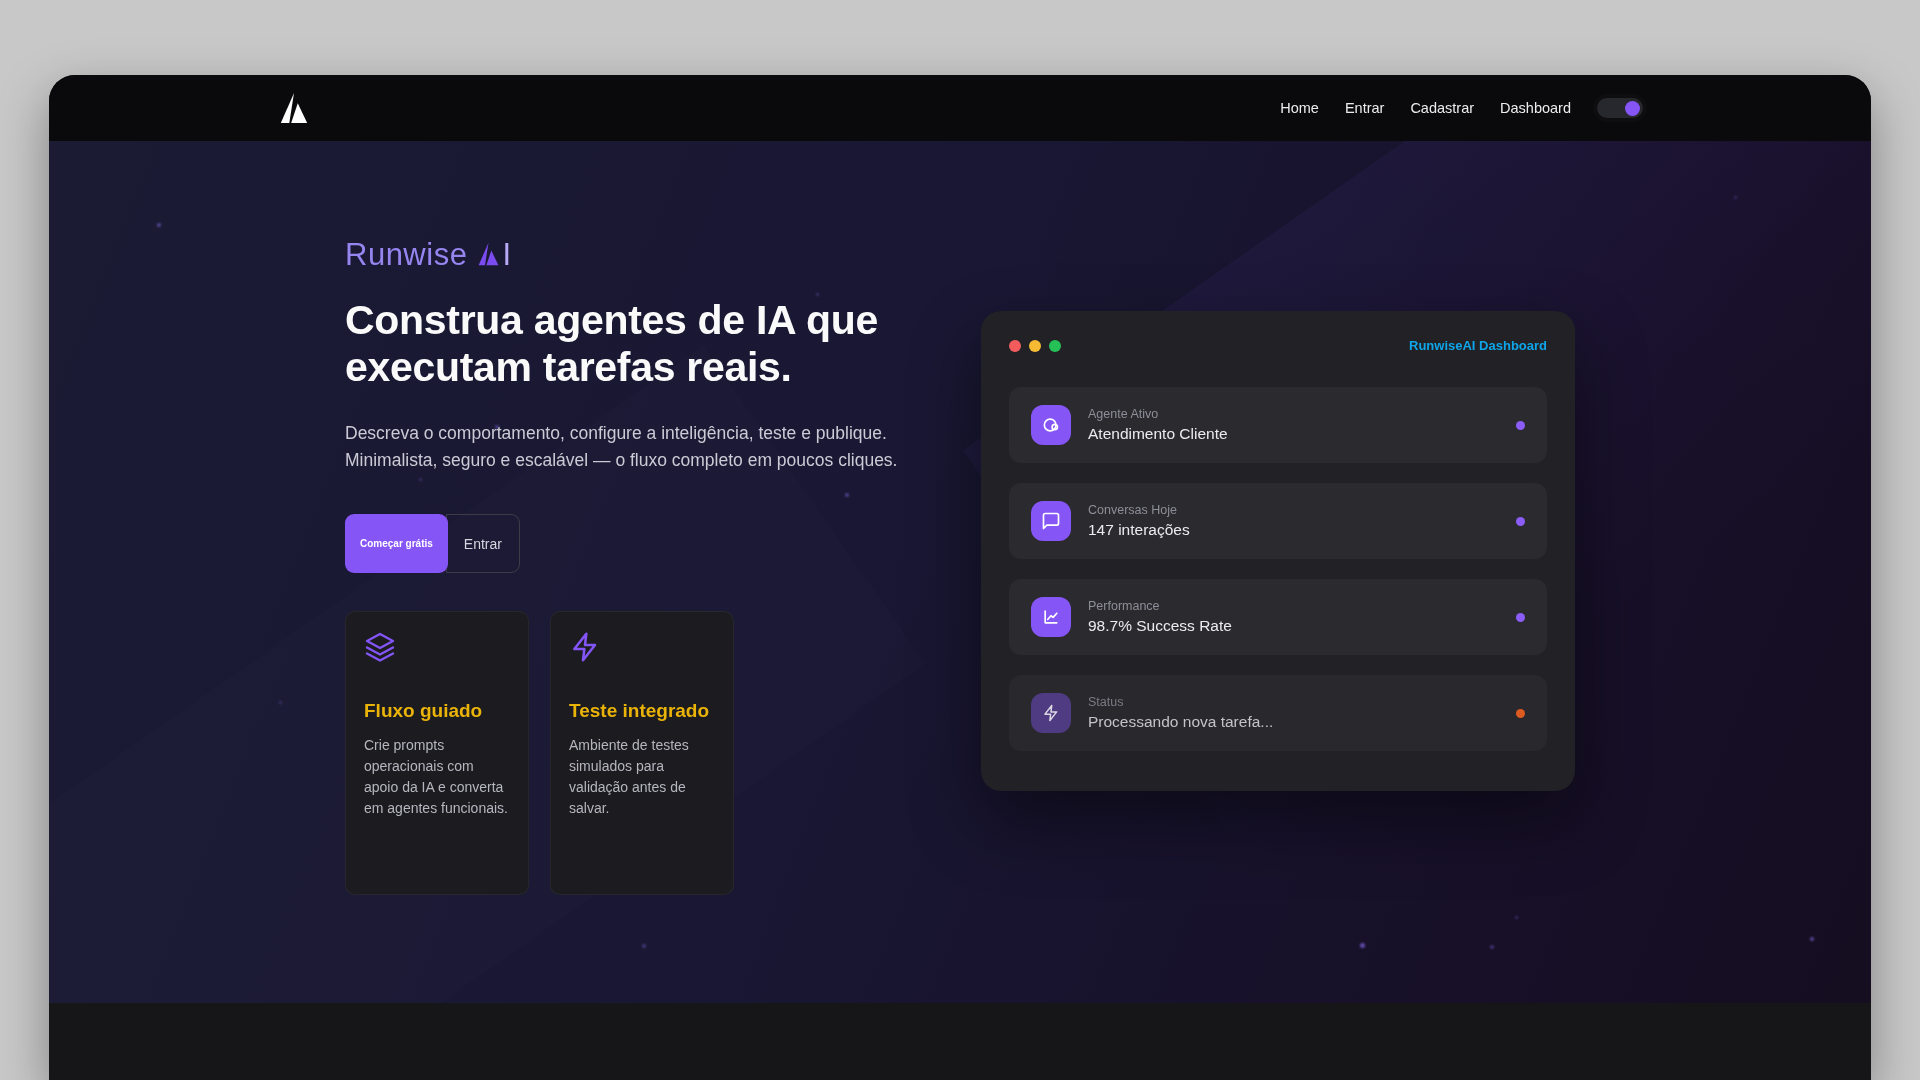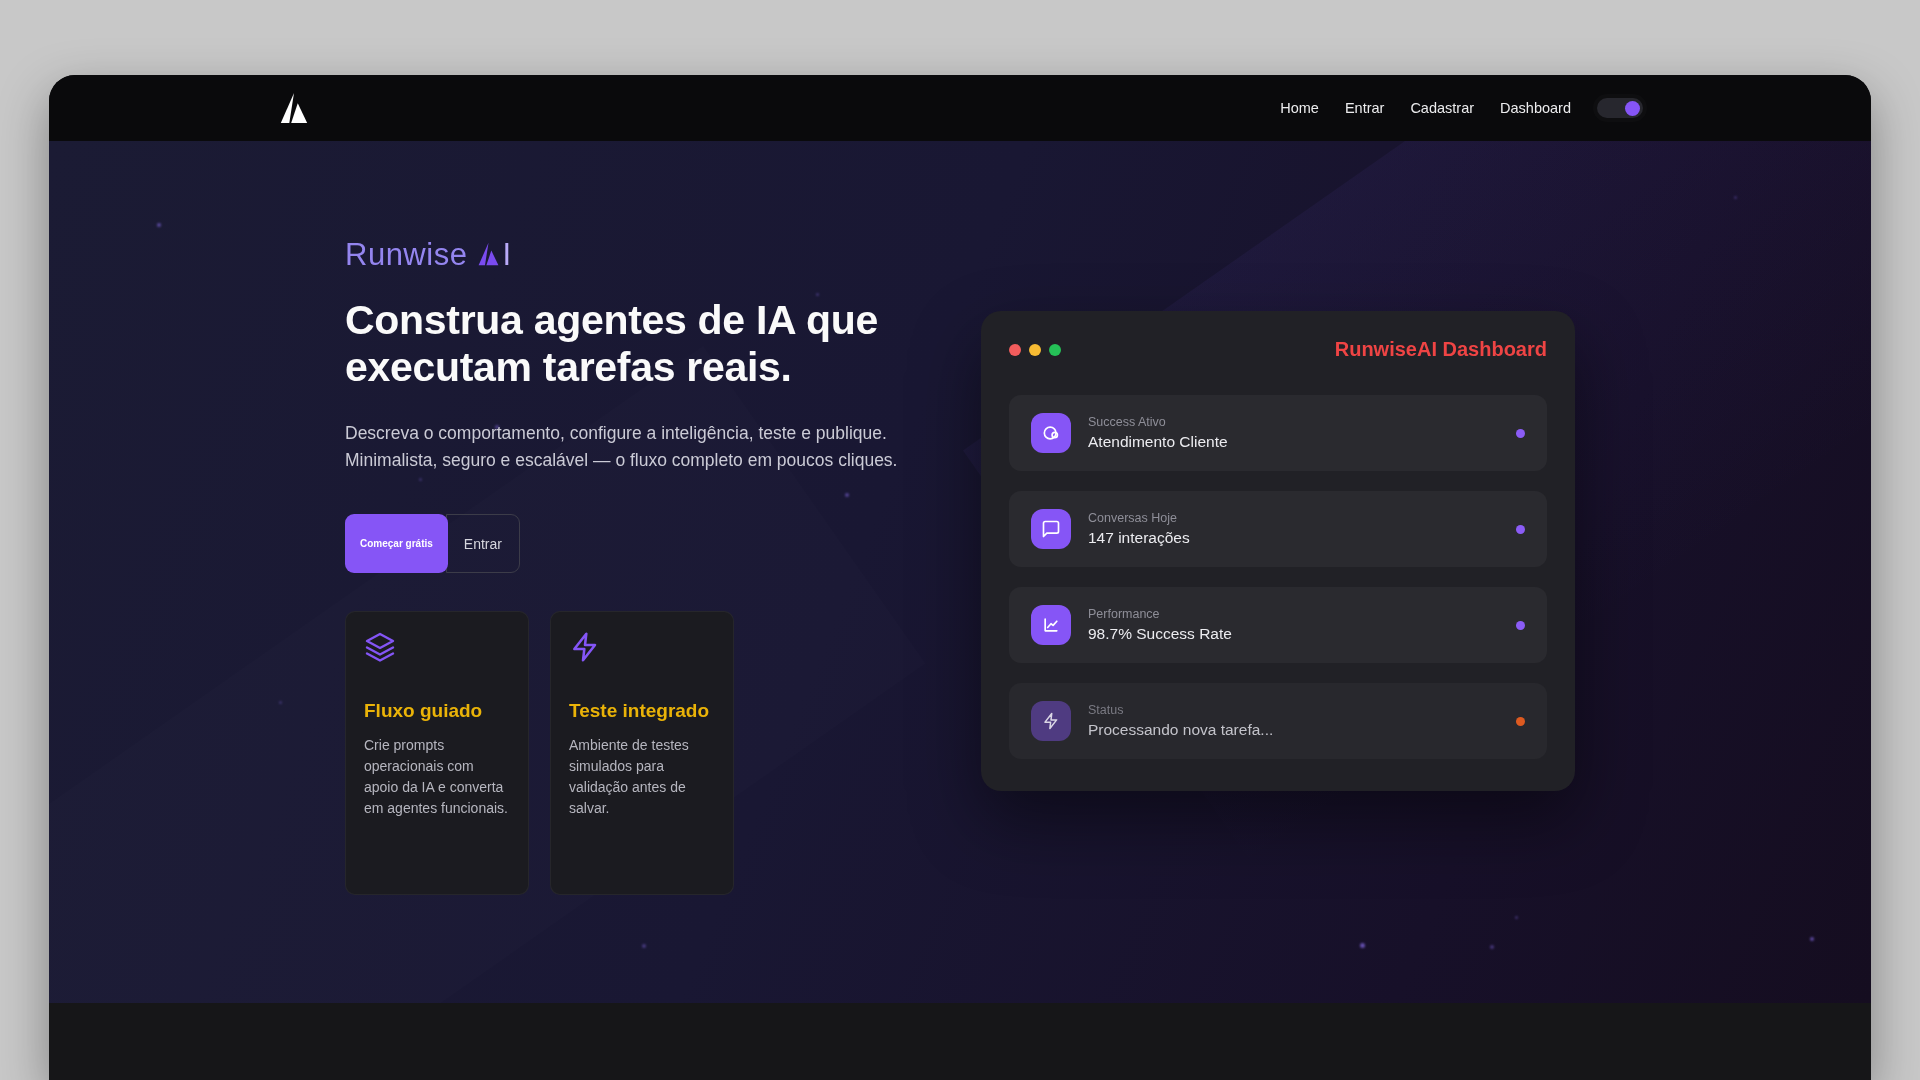--- a/index.html
+++ b/index.html
@@ -76,21 +76,21 @@
     width:594px;height:480px;box-sizing:border-box;margin-top:76px;padding:27px 28px;
     background:#212126;border-radius:20px;
     box-shadow:0 30px 70px rgba(0,0,0,.45);
   }
   .dash-header{display:flex;align-items:center;justify-content:space-between;}
   .lights{display:flex;gap:8px;}
   .light{width:12px;height:12px;border-radius:50%;}
   .light-red{background:#f25c5c;}
   .light-yellow{background:#f7bb33;}
   .light-green{background:#25c157;}
-  .dash-title{font-size:20px;font-weight:700;color:#ef4444;}
+  .dash-title{font-size:13px;font-weight:700;color:#0ea5e9;}
   .rows{margin-top:34px;display:flex;flex-direction:column;gap:20px;}
   .row{height:76px;background:#2a2a2f;border-radius:12px;display:flex;align-items:center;padding:0 22px;}
   .badge{
     width:40px;height:40px;border-radius:12px;background:#8655f6;flex:none;
     display:flex;align-items:center;justify-content:center;
   }
   .row-text{margin-left:17px;}
   .row-label{font-size:12.5px;color:#8e8e98;}
   .row-value{font-size:15.5px;color:#ececf0;margin-top:4px;}
   .dot{width:9px;height:9px;border-radius:50%;margin-left:auto;flex:none;}
@@ -209,21 +209,21 @@
         <div class="rows">
 
           <div class="row">
             <div class="badge">
               <svg width="20" height="20" viewBox="0 0 24 24" fill="none" stroke="#ffffff" stroke-width="2" stroke-linecap="round">
                 <circle cx="11" cy="12" r="7"></circle>
                 <circle cx="16.5" cy="14.5" r="3.2"></circle>
               </svg>
             </div>
             <div class="row-text">
-              <div class="row-label">Success Ativo</div>
+              <div class="row-label">Agente Ativo</div>
               <div class="row-value">Atendimento Cliente</div>
             </div>
             <div class="dot dot-purple"></div>
           </div>
 
           <div class="row">
             <div class="badge">
               <svg width="20" height="20" viewBox="0 0 24 24" fill="none" stroke="#ffffff" stroke-width="2" stroke-linejoin="round" stroke-linecap="round">
                 <path d="M21 15a2 2 0 0 1-2 2H7l-4 4V5a2 2 0 0 1 2-2h14a2 2 0 0 1 2 2z"></path>
               </svg>

